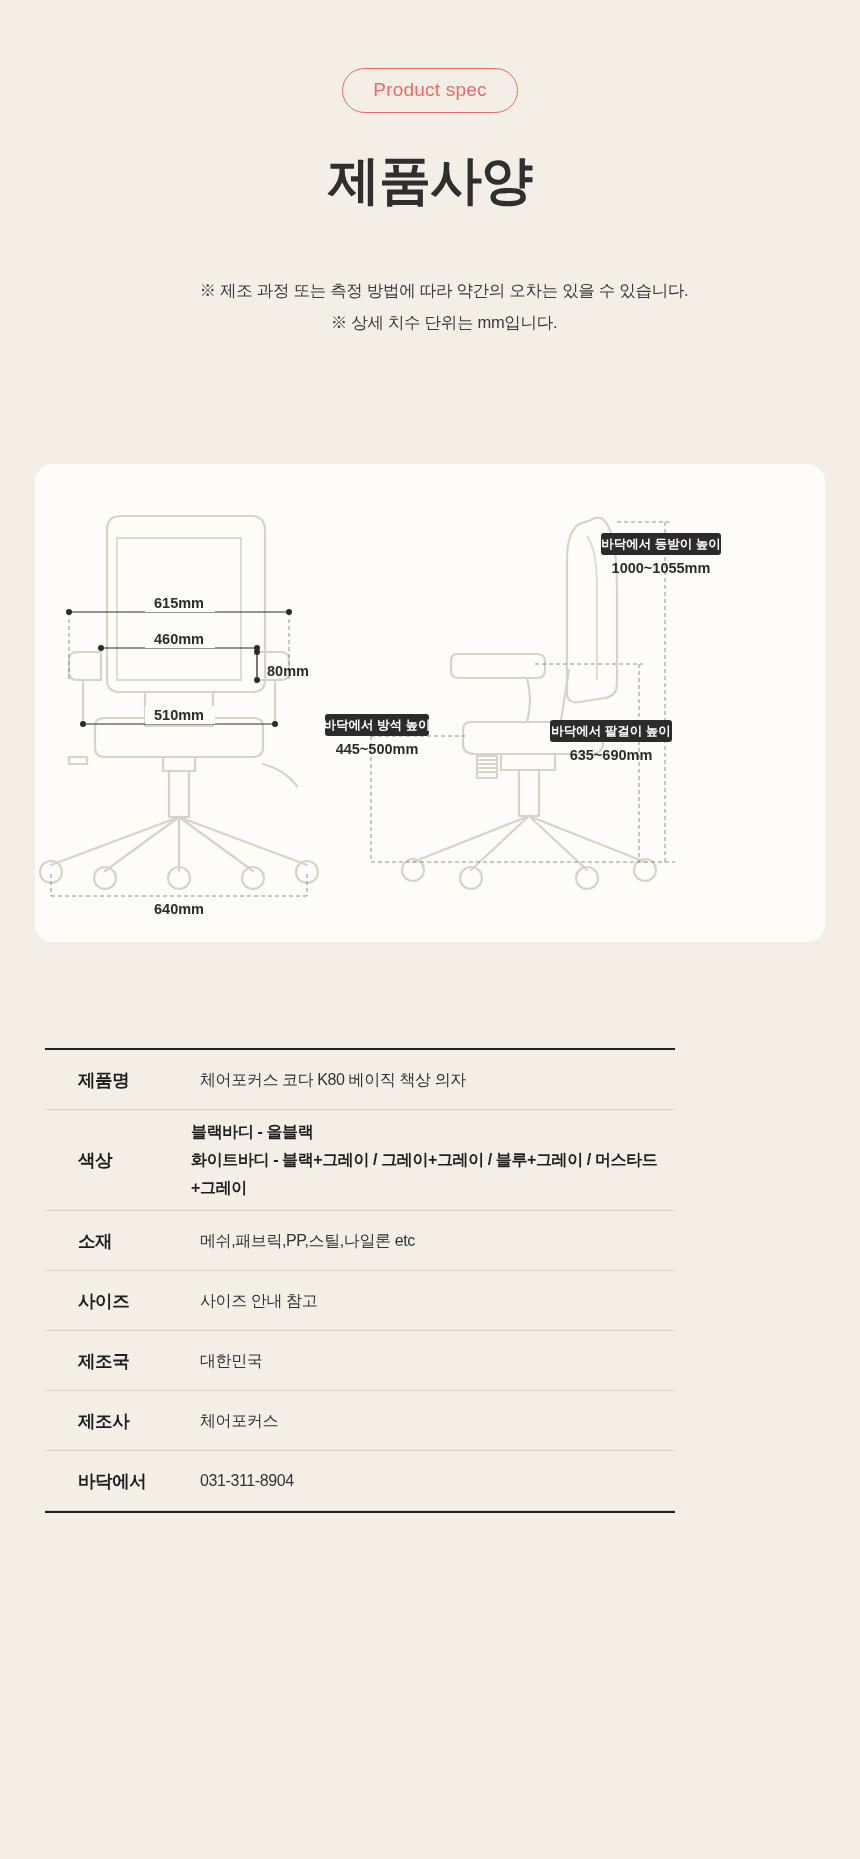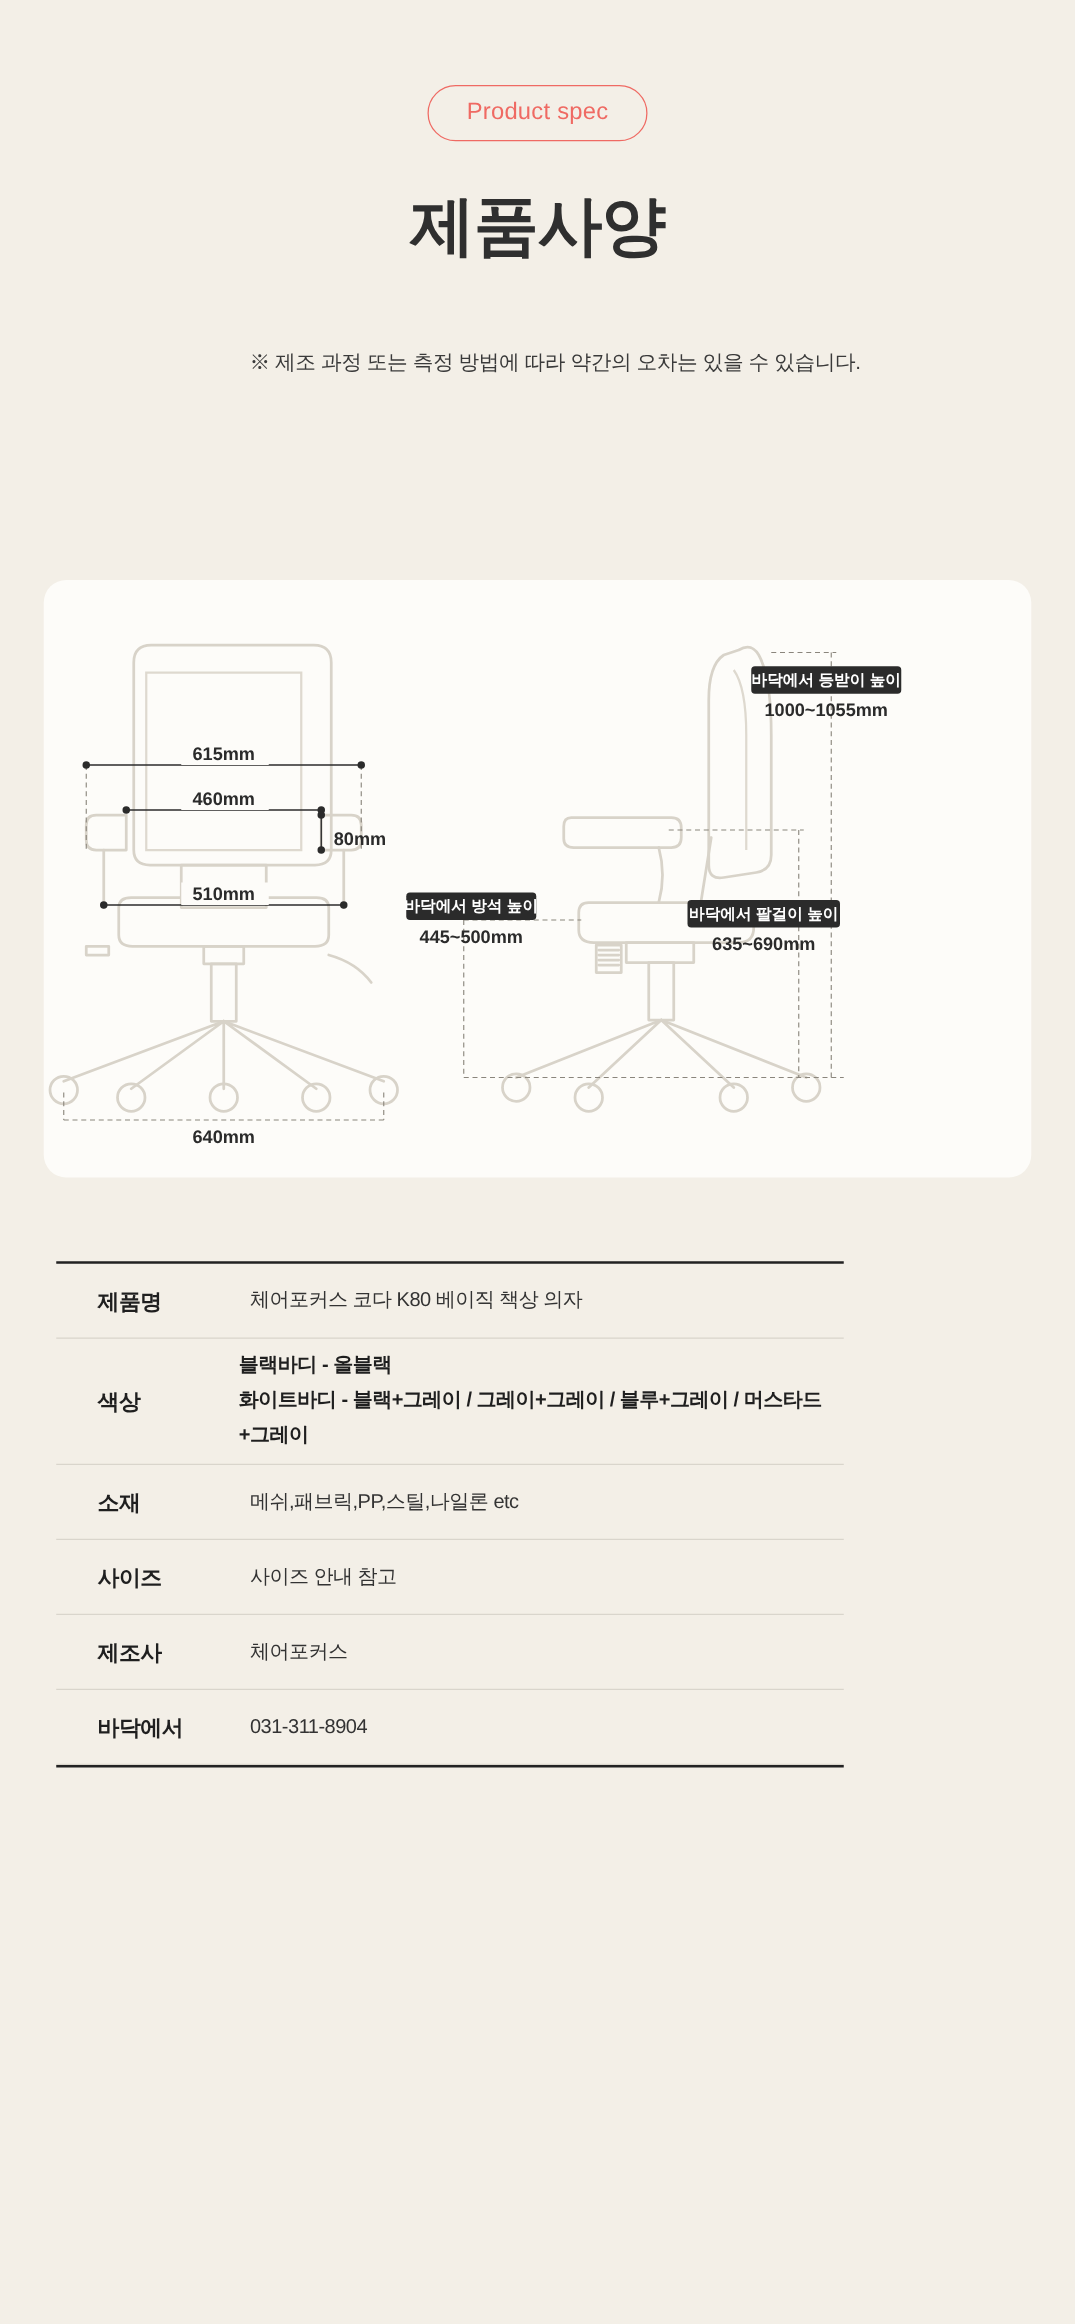--- a/index.html
+++ b/index.html
@@ -70,21 +70,21 @@
   }
   .chairline { fill: none; stroke: #d8d3c9; stroke-width: 2.2; stroke-linejoin: round; stroke-linecap: round; }
   .chairline-thin { fill: none; stroke: #ded9cf; stroke-width: 1.8; }
   .dimline { stroke: #2b2b2b; stroke-width: 1.1; }
   .extline { stroke: #8a857c; stroke-width: 0.9; stroke-dasharray: 4 3; }
 
   
   .spec {
     position: absolute;
     left: 45px;
-    top: 1009px;
+    top: 1048px;
     width: 630px;
   }
   .spec-top { border-top: 2.5px solid #222; }
   .spec-bottom { border-top: 2.5px solid #222; }
   .spec-row {
     display: flex;
     align-items: center;
     border-bottom: 1px solid #d9d5cc;
     min-height: 60px;
     padding: 8px 0;
@@ -113,20 +113,21 @@
 <div class="page">
 
   <div class="badge-wrap">
     <span class="badge">Product spec</span>
   </div>
 
   <div class="title">제품사양</div>
 
   <div class="notes">
     <div>※ 제조 과정 또는 측정 방법에 따라 약간의 오차는 있을 수 있습니다.</div>
+    <div>※ 상세 치수 단위는 mm입니다.</div>
   </div>
 
   <div class="card">
     <svg width="790" height="478" viewBox="0 0 790 478">
 
       <g>
 
         <path class="chairline" d="M72 66 q0 -14 14 -14 h130 q14 0 14 14 v150 q0 12 -13 12 h-132 q-13 0 -13 -12 z"></path>
 
         <path class="chairline-thin" d="M82 74 h124 v142 h-124 z"></path>
@@ -271,20 +272,26 @@
       </div>
     </div>
 
     <div class="spec-row">
       <div class="spec-key">사이즈</div>
       <div class="spec-val">
         <div>사이즈 안내 참고</div>
       </div>
     </div>
 
+    <div class="spec-row">
+      <div class="spec-key">제조국</div>
+      <div class="spec-val">
+        <div>대한민국</div>
+      </div>
+    </div>
 
     <div class="spec-row">
       <div class="spec-key">제조사</div>
       <div class="spec-val">
         <div>체어포커스</div>
       </div>
     </div>
 
     <div class="spec-row">
       <div class="spec-key">바닥에서</div>

